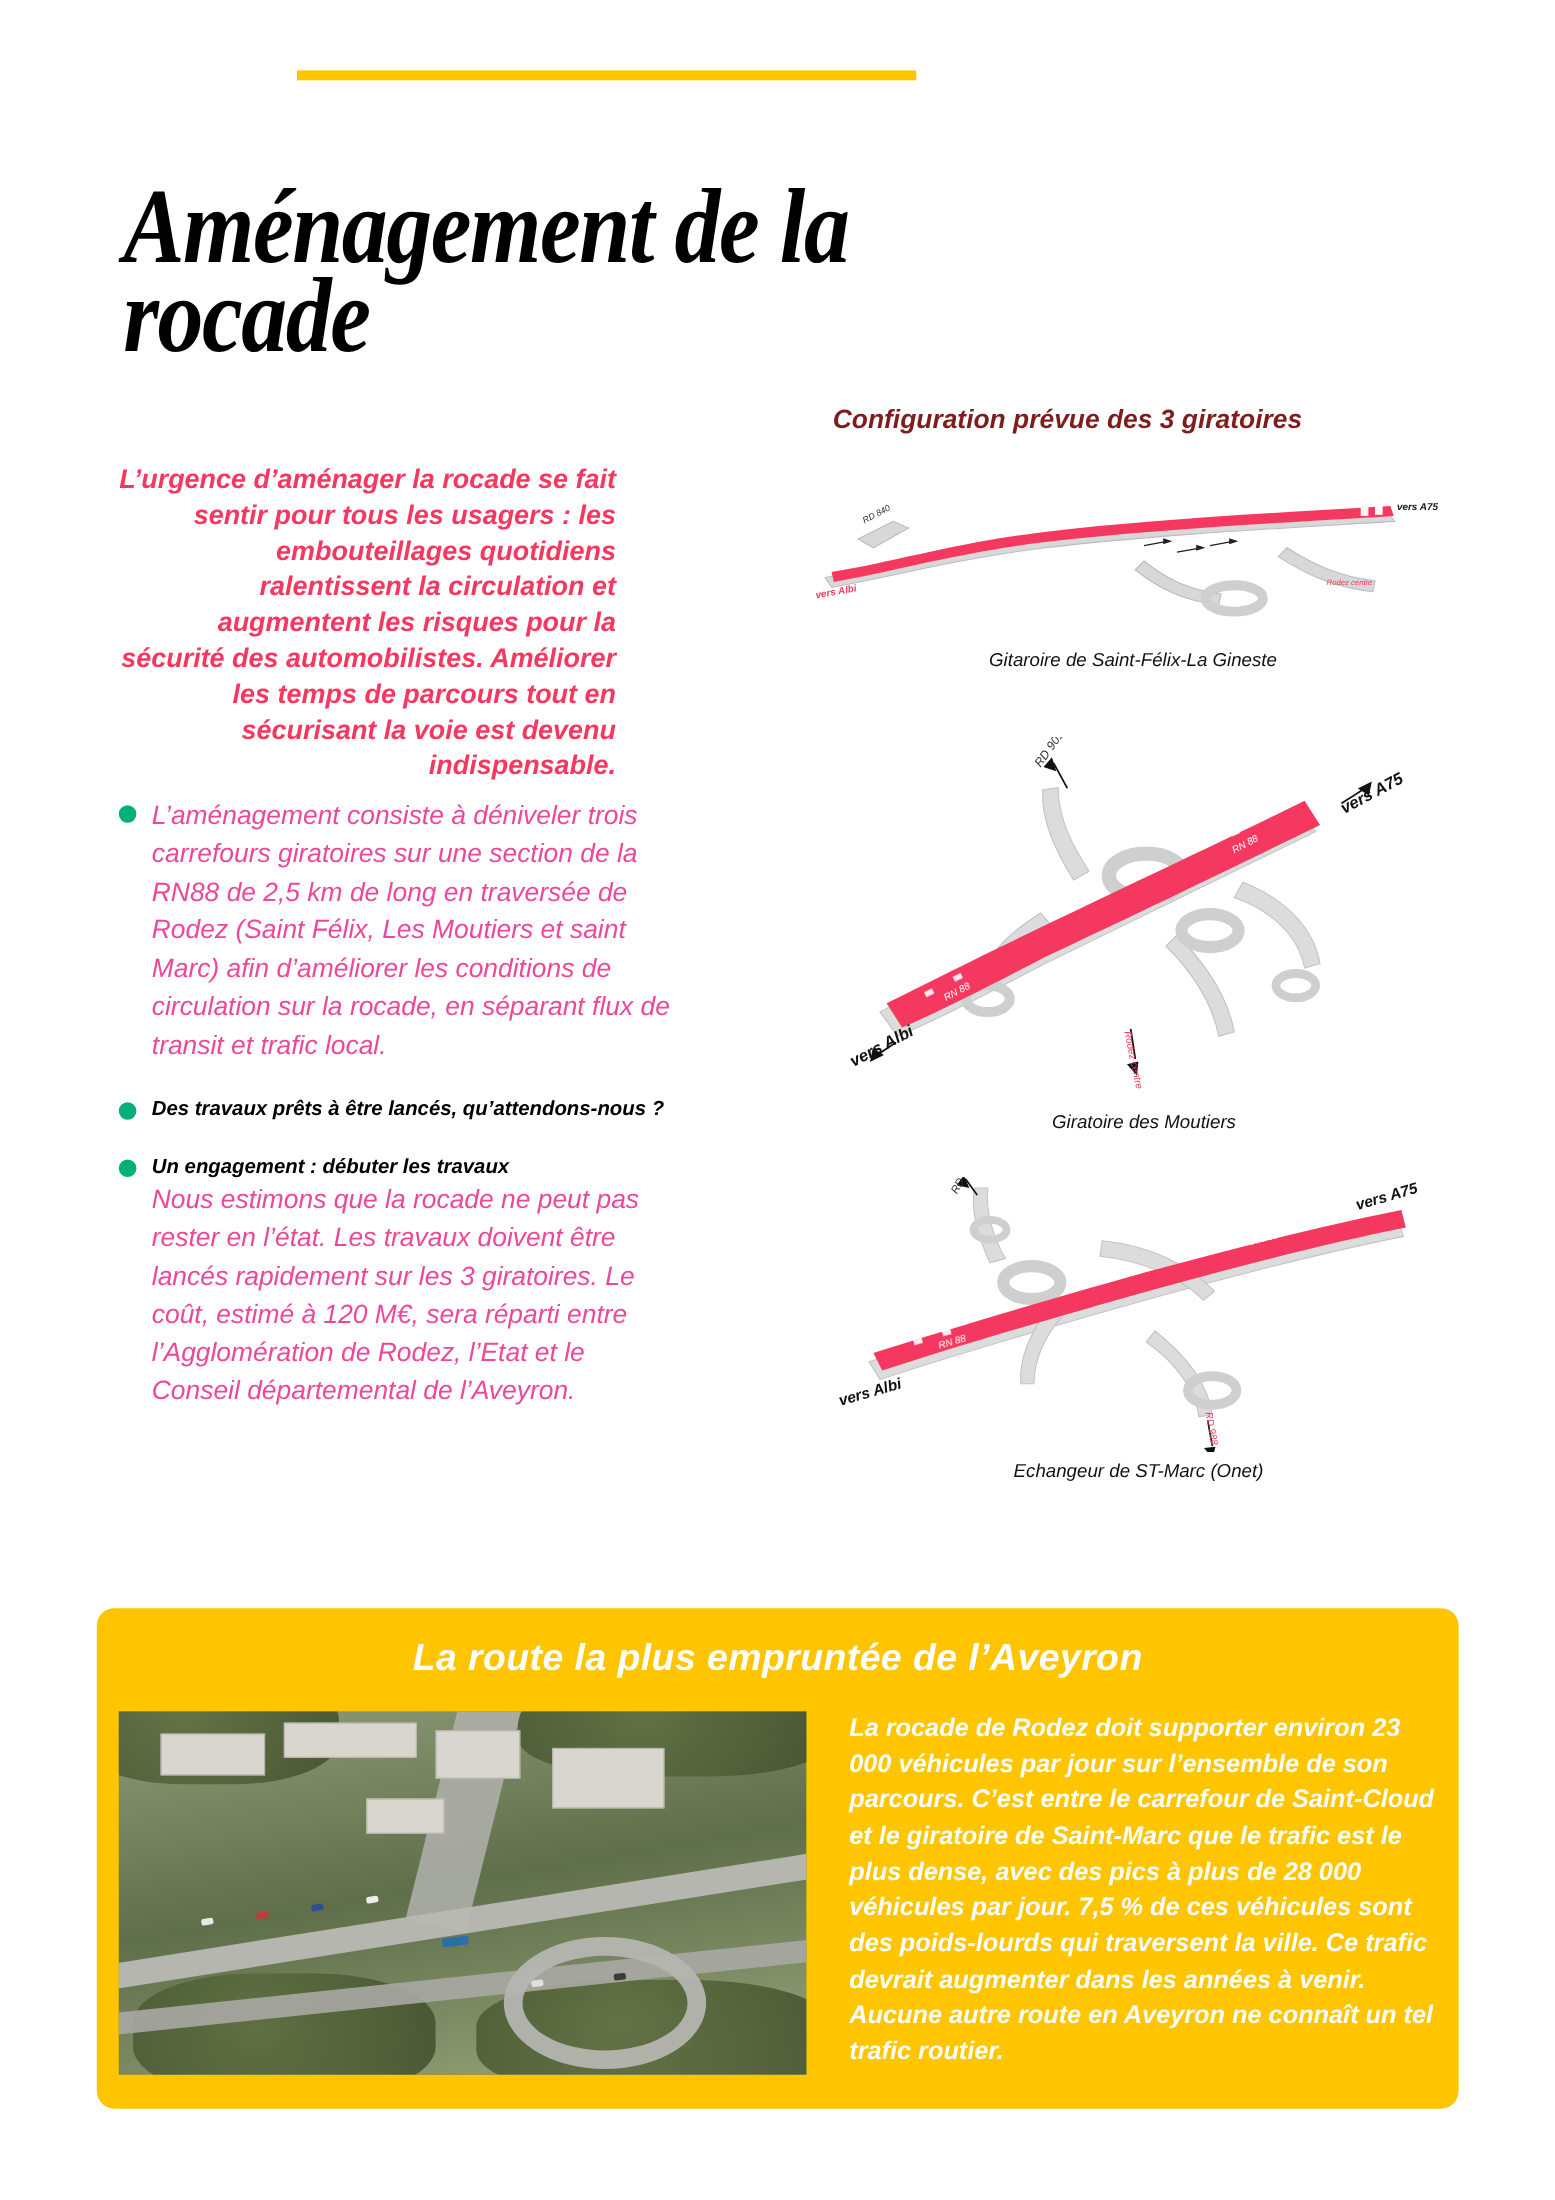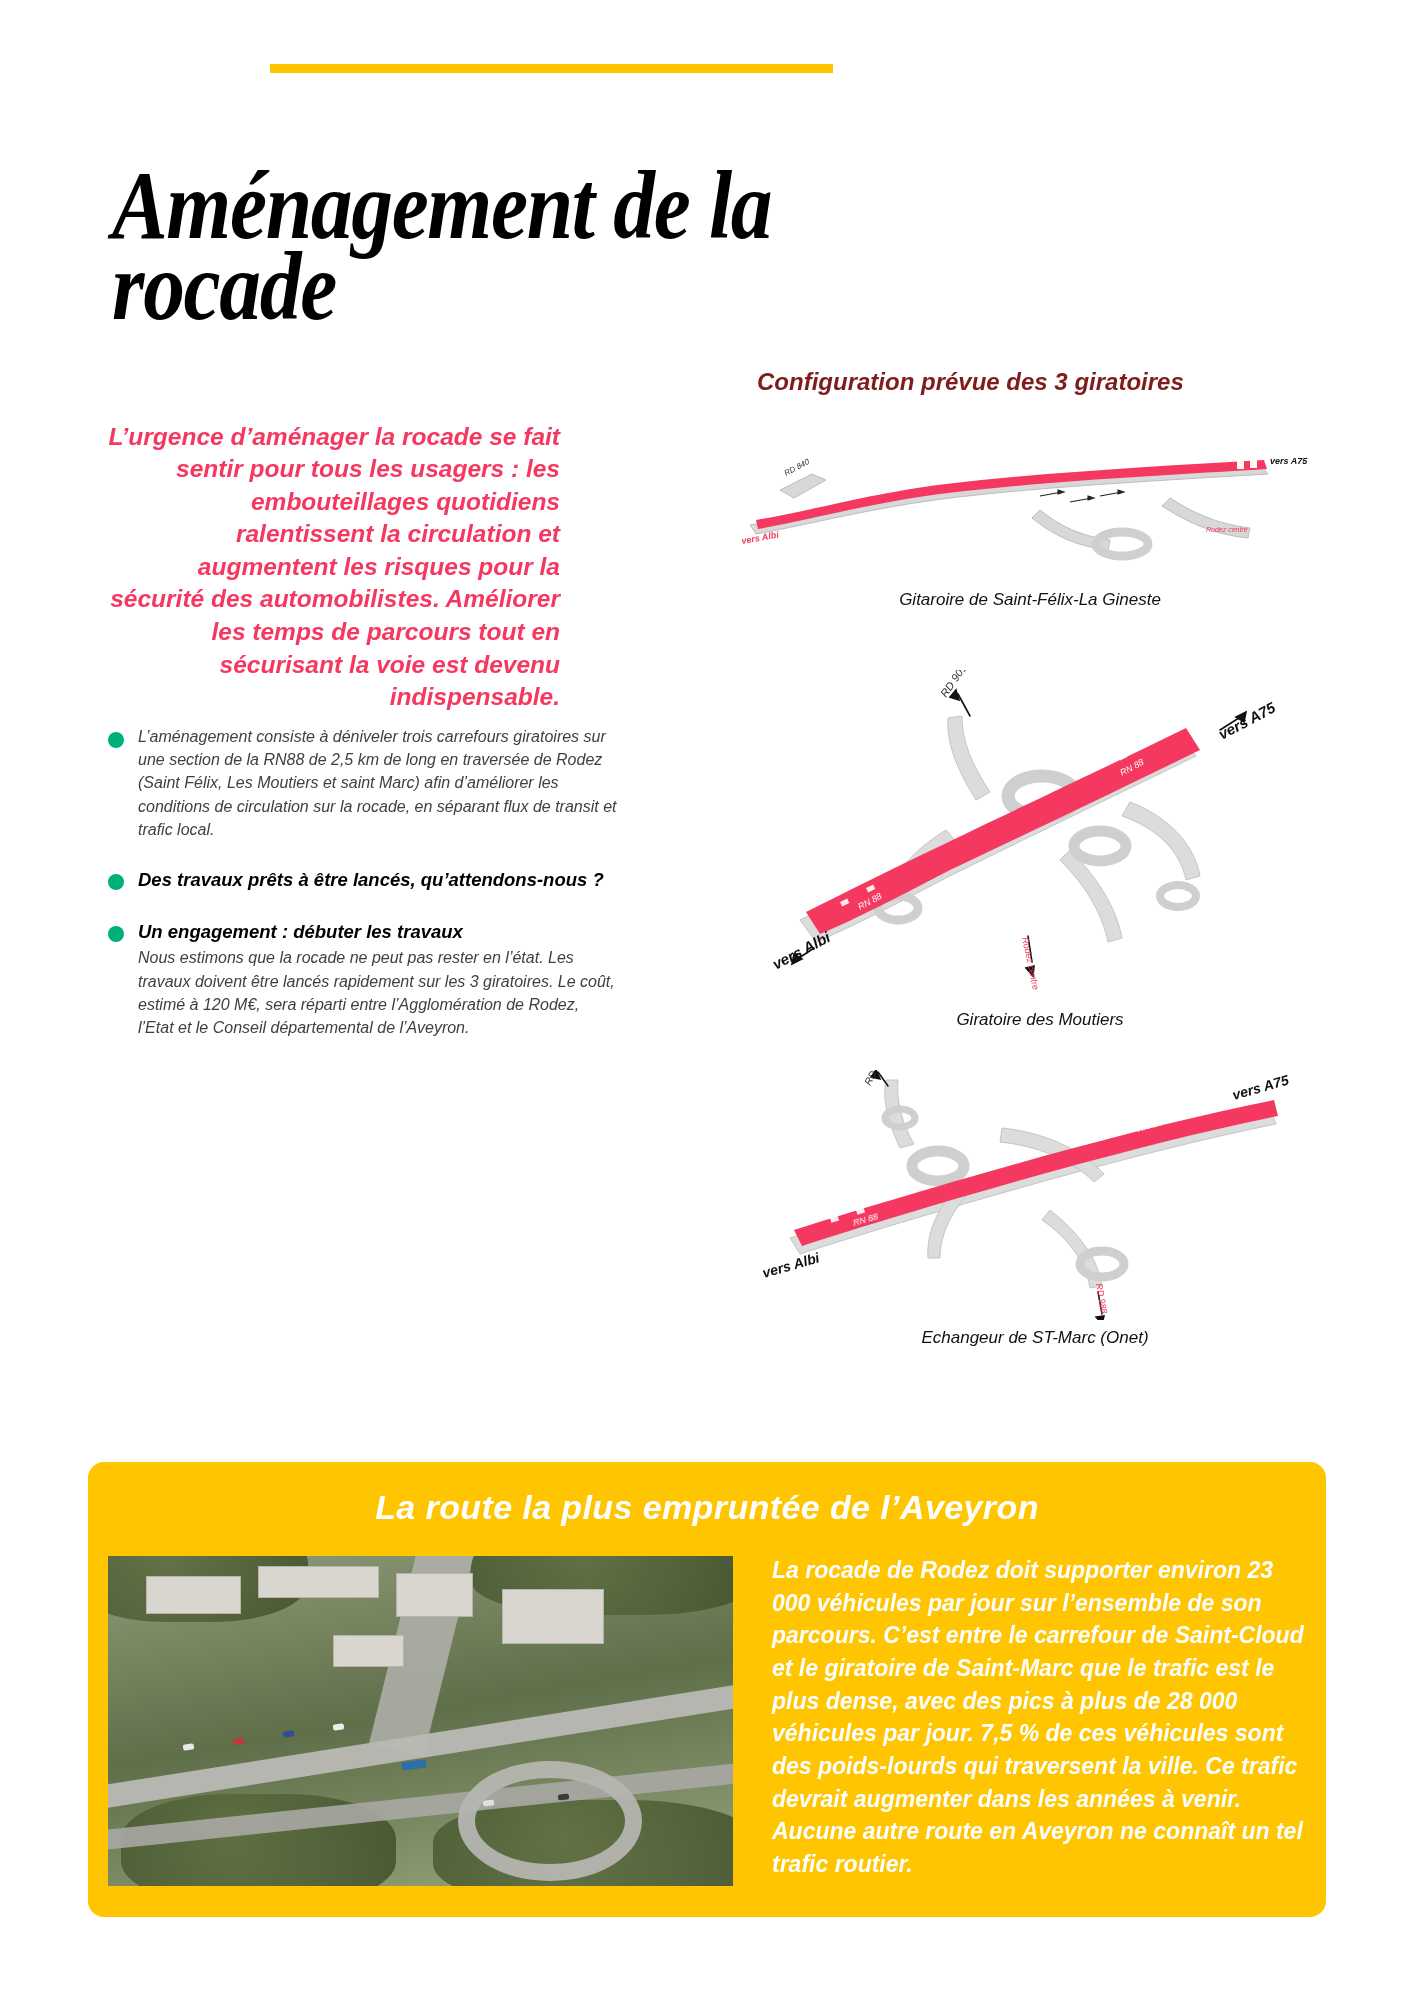--- a/index.html
+++ b/index.html
@@ -79,23 +79,23 @@
   .bullet-title {
     display: block;
     font-size: 18.5px;
     font-weight: 700;
     color: #000000;
     line-height: 1.42;
     margin-bottom: 1px;
   }
   .bullet-body {
     display: block;
-    font-size: 16px;
+    font-size: 24px;
     font-weight: 400;
-    color: #404040;
+    color: #ec4899;
     line-height: 1.45;
   }
 
   
   .diagrams-heading {
     position: absolute;
     left: 757px;
     top: 368px;
     font-size: 24px;
     font-weight: 700;

